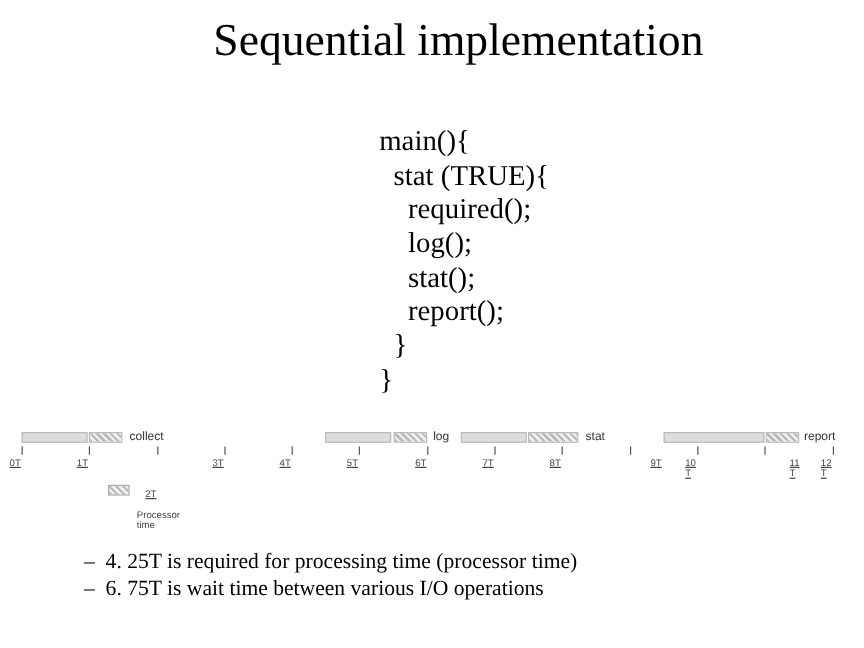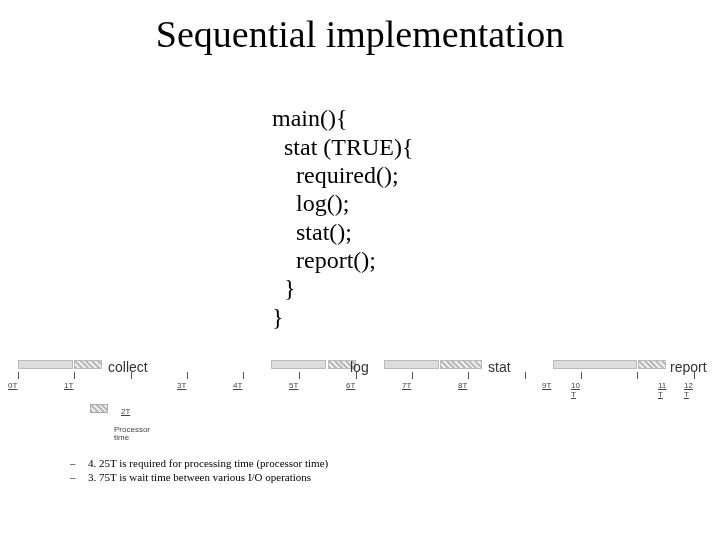--- a/index.html
+++ b/index.html
@@ -2,21 +2,21 @@
 <html><head>
 <meta charset="utf-8">
 <style>
   * { box-sizing: border-box; }
   html, body {
     margin: 0; padding: 0;
     width: 720px; height: 540px;
     font-family: "Times New Roman", Times, serif;
     background: #fff; color: #000;
   }
-  .slide { width: 720px; height: 520px; position: relative; }
+  .slide { width: 720px; height: 520px; position: relative; padding-left: 44px; }
   .title {
     font-size: 38px; text-align: center;
     padding-top: 12px;
   }
   .code {
     font-size: 24px; line-height: 1.18;
     margin-left: 272px; margin-top: 20px;
     white-space: pre;
   }
   .timeline {
@@ -24,32 +24,32 @@
     width: 684px; height: 70px;
     font-family: Arial, Helvetica, sans-serif;
     font-size: 8px; color: #444;
   }
   .tick { position: absolute; top: 14px; width: 1px; height: 7px; background: #555; }
   .tick-label { position: absolute; top: 23px; width: 30px; margin-left: -10px; text-align: left; text-decoration: underline; }
   .bar { position: absolute; top: 2px; height: 9px; background: #ddd; border: 1px solid #bbb; }
   .bar.hatched {
     background: repeating-linear-gradient(45deg, #bbb 0 2px, #eee 2px 4px);
   }
-  .bar-label { position: absolute; top: 1px; font-size: 14px; color: #333; }
+  .bar-label { position: absolute; top: 1px; font-size: 10px; color: #333; }
   .legend-sw { position: absolute; width: 18px; height: 9px;
     background: repeating-linear-gradient(45deg, #bbb 0 2px, #eee 2px 4px);
     border: 1px solid #aaa; }
   .legend-text { position: absolute; font-size: 8px; color: #444; width: 60px; line-height: 1.05; }
   .bullets {
     position: absolute; left: 18px; top: 456px; right: 30px;
     font-size: 18px;
   }
   .b1 { margin: 0 0 2px 0; }
   .b1 .dot { display: inline-block; width: 14px; }
-  .sub { font-size: 11px; margin-left: 52px; line-height: 1.28; }
+  .sub { font-size: 18px; margin-left: 52px; line-height: 1.28; }
   .sub .dash { display: inline-block; width: 18px; }
 </style>
 </head>
 <body>
 <div class="slide">
 
 <div class="title">Sequential implementation</div>
 
 <div class="code">
 <span>main(){</span>
@@ -68,21 +68,21 @@
   <div class="bar" style="left:253px; width:55px;"></div>
   <div class="bar" style="left:366px; width:55px;"></div>
   <div class="bar" style="left:535px; width:84px;"></div>
 
   <div class="bar hatched" style="left:56px;  width:28px;"></div>
   <div class="bar hatched" style="left:310px; width:28px;"></div>
   <div class="bar hatched" style="left:422px; width:42px;"></div>
   <div class="bar hatched" style="left:620px; width:28px;"></div>
 
   <div class="bar-label" style="left:90px;">collect</div>
-  <div class="bar-label" style="left:332px;">log</div>
+  <div class="bar-label" style="left:343px;">log</div>
   <div class="bar-label" style="left:470px;">stat</div>
   <div class="bar-label" style="left:652px;">report</div>
 
   <div class="tick" style="left:0px;"></div>
   <div class="tick" style="left:56px;"></div>
   <div class="tick" style="left:113px;"></div>
   <div class="tick" style="left:169px;"></div>
   <div class="tick" style="left:225px;"></div>
   <div class="tick" style="left:281px;"></div>
   <div class="tick" style="left:338px;"></div>
@@ -109,16 +109,16 @@
   <div class="tick-label" style="left:676px; white-space:pre;">12
 T</div>
 
   <div class="legend-sw" style="left:72px; top:46px;"></div>
   <div class="legend-text" style="left:96px; top:44px; white-space:pre;margin-top:24px;">Processor
 time</div>
 </div>
 
 <div class="bullets">
   <div class="sub"><span class="dash">–</span><span>4. 25T is required for processing time (processor time)</span></div>
-  <div class="sub"><span class="dash">–</span><span>3. 75T is wait time between various I/O operations</span></div>
+  <div class="sub"><span class="dash">–</span><span>6. 75T is wait time between various I/O operations</span></div>
 </div>
 
 </div>
 
 </body></html>

